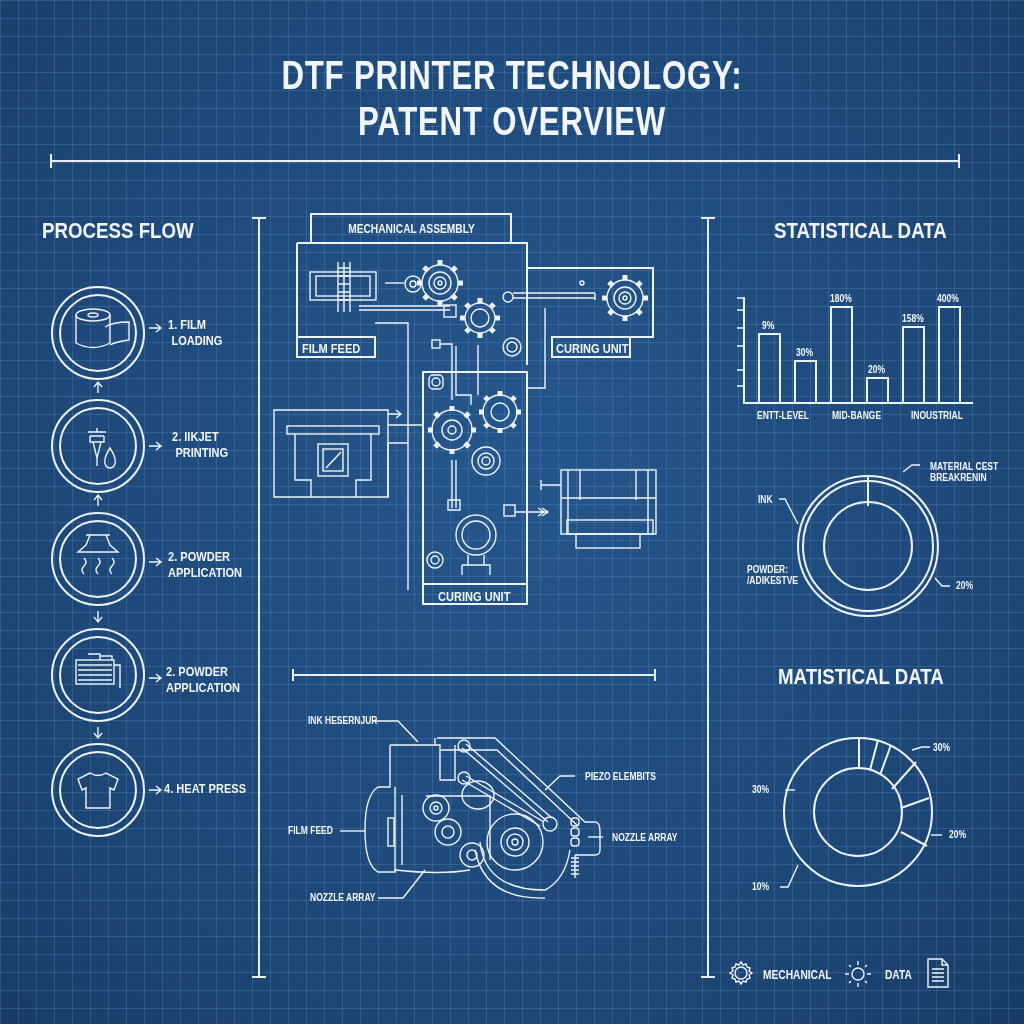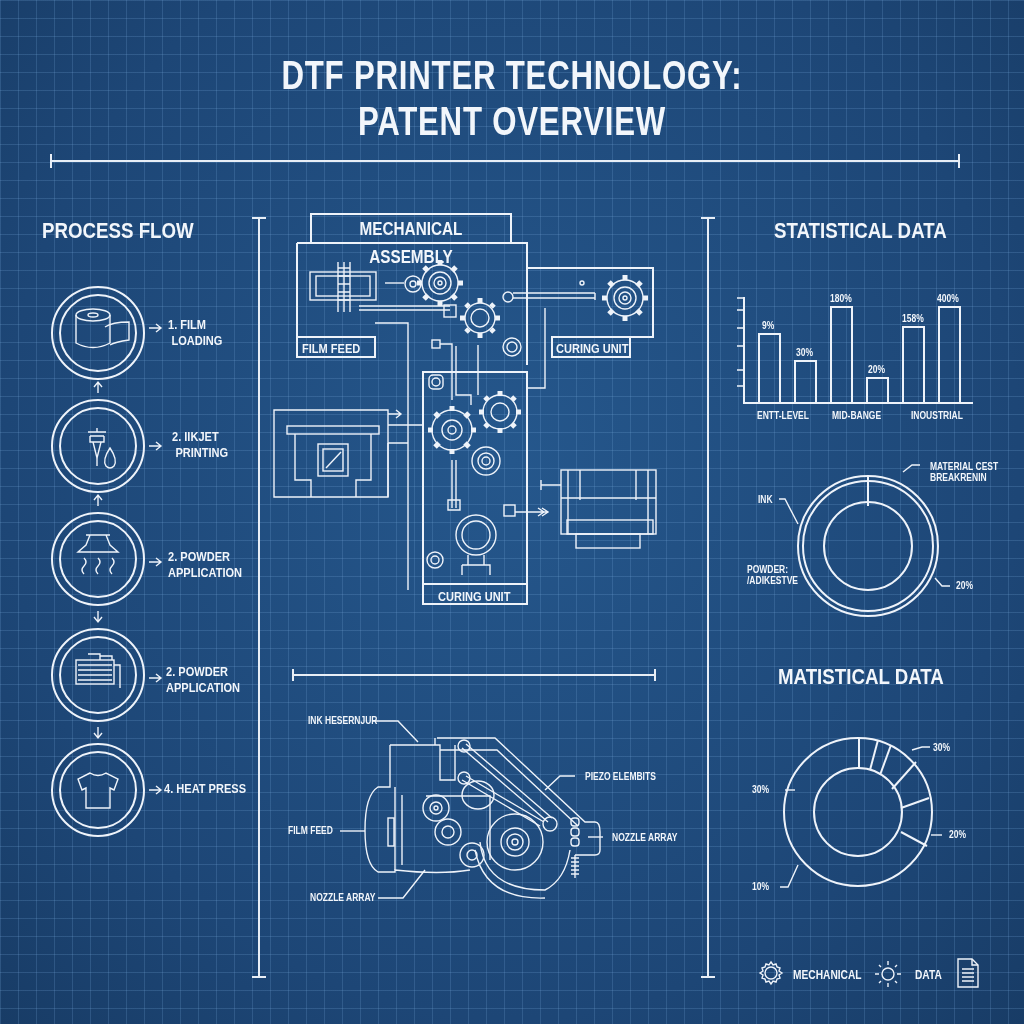--- a/index.html
+++ b/index.html
@@ -17,21 +17,21 @@
   .abs { position:absolute; }
   .title { left:0; width:1024px; top:52px; text-align:center; font-size:40px; line-height:46px; font-weight:bold; transform:scaleX(0.78); transform-origin:center top; letter-spacing:1px; }
   .hline { background:#e8eef6; height:2px; }
   .vline { background:#e8eef6; width:2px; }
   .h2 { font-size:22px; font-weight:bold; transform:scaleX(0.85); transform-origin:left top; white-space:nowrap; }
   .lbl { font-size:13px; font-weight:bold; line-height:16px; white-space:nowrap; transform:scaleX(0.85); transform-origin:left top; }
   .small { font-size:10px; font-weight:bold; white-space:nowrap; transform:scaleX(0.85); transform-origin:left top; }
   svg { overflow:visible; }
   .stroke { fill:none; stroke:#eef3fa; stroke-width:2; }
   .thin { fill:none; stroke:#eef3fa; stroke-width:1.4; }
-  .boxlabel { border:2px solid #eef3fa; text-align:center; font-weight:bold; font-size:18px; line-height:20px; }
+  .boxlabel { border:2px solid #eef3fa; text-align:center; font-weight:bold; font-size:12px; line-height:20px; }
   .boxlabel span { display:inline-block; transform:scaleX(0.85); }
 </style>
 </head>
 <body>
 
 <div class="abs title">
   <div>DTF PRINTER TECHNOLOGY:</div>
   <div>PATENT OVERVIEW</div>
 </div>
 <div class="abs" style="left:50px;top:160px;width:910px;">
@@ -370,21 +370,21 @@
     <path d="M912 750 L922 747 H930"></path>
     <path d="M931 835 H942"></path>
     <path d="M780 887 H788 L798 865"></path>
   </g>
 </svg>
 <div class="abs small" style="left:933px;top:742px;">30%</div>
 <div class="abs small" style="left:752px;top:784px;">30%</div>
 <div class="abs small" style="left:949px;top:829px;">20%</div>
 <div class="abs small" style="left:752px;top:881px;">10%</div>
 
-<div class="abs" style="left:755px;top:957px;width:240px;height:34px;">
+<div class="abs" style="left:725px;top:957px;width:240px;height:34px;">
   <svg class="abs" style="left:2px;top:2px;" width="28" height="28">
     <g class="thin">
       <circle cx="14" cy="14" r="6"></circle>
       <path d="M14 3 L16 6 L19 5 L20 8 L23 9 L22 12 L25 14 L22 16 L23 19 L20 20 L19 23 L16 22 L14 25 L12 22 L9 23 L8 20 L5 19 L6 16 L3 14 L6 12 L5 9 L8 8 L9 5 L12 6 Z"></path>
     </g>
   </svg>
   <div class="abs small" style="left:38px;top:11px;font-size:12px;">MECHANICAL</div>
   <svg class="abs" style="left:118px;top:2px;" width="30" height="30">
     <g class="thin">
       <circle cx="15" cy="15" r="6"></circle>

